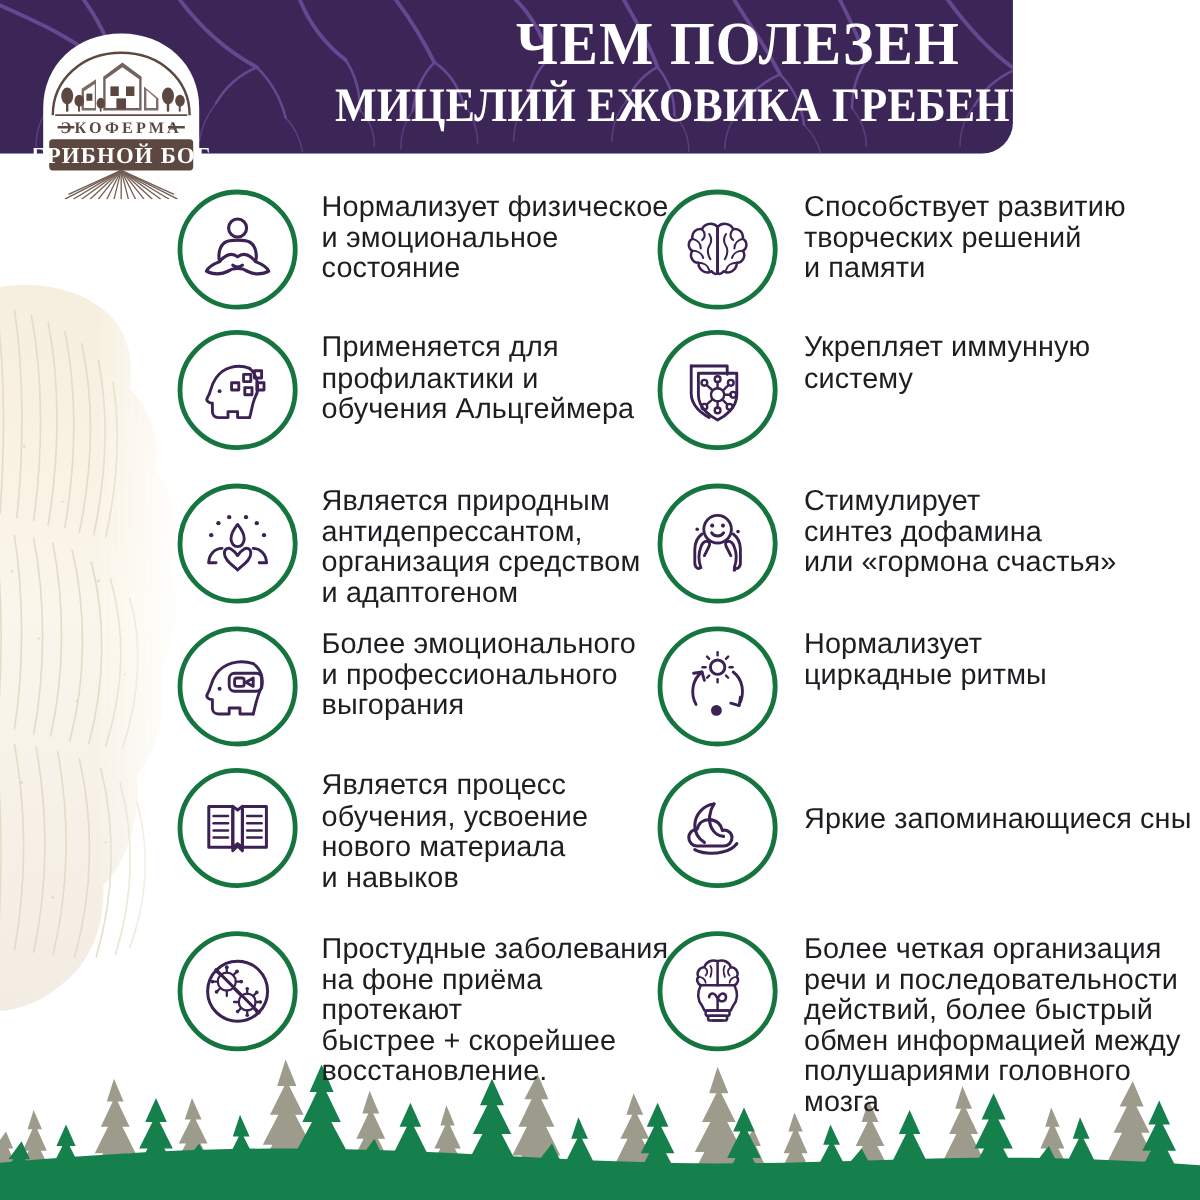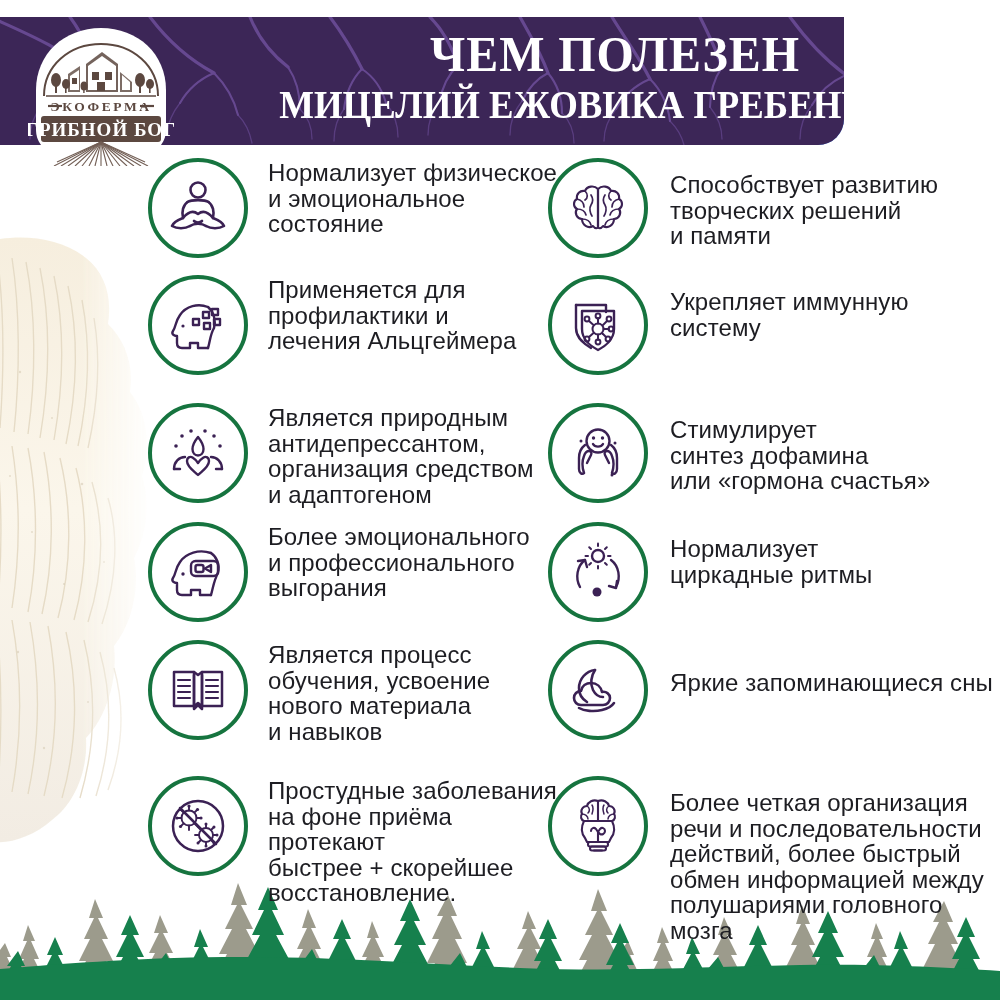--- a/index.html
+++ b/index.html
@@ -4,21 +4,21 @@
 <style>
   html,body{margin:0;padding:0;background:#fff;}
   body{
     width:1000px;height:1000px;position:relative;overflow:hidden;
     font-family:"Liberation Sans","DejaVu Sans",sans-serif;
     background:#ffffff;
   }
 
   
   .banner{
-    position:absolute;left:0;top:17px;width:844px;height:128px;
+    position:absolute;left:0;top:0;width:844px;height:128px;
     background:#3b82f6;
     border-bottom-right-radius:26px;
     overflow:hidden;
     z-index:3;
   }
   .banner .roots{position:absolute;left:0;top:0;width:1000px;height:128px;}
   .banner-title-wrap{
     position:absolute;left:250px;top:6px;width:730px;height:120px;
     text-align:center;z-index:4;
   }
@@ -72,21 +72,21 @@
   .item-text{
     position:absolute;
     font-size:24px;line-height:25.5px;
     color:#1d1d22;
     font-family:"Liberation Sans","DejaVu Sans",sans-serif;
     white-space:pre-line;
     letter-spacing:.1px;
   }
   .col-l .badge{left:0;}
   .col-l .item-text{left:120px;top:2px;width:300px;}
-  .col-r .item-text{left:122px;top:14px;width:330px;}
+  .col-r .item-text{left:122px;top:2px;width:330px;}
 </style>
 </head>
 <body>
 
 <svg class="mushroom" viewBox="0 0 160 640" preserveAspectRatio="none">
   <defs>
     <linearGradient id="mgFade" x1="0" y1="0" x2="1" y2="0">
       <stop offset="0%" stop-color="#ffffff" stop-opacity="1"></stop>
       <stop offset="55%" stop-color="#ffffff" stop-opacity="1"></stop>
       <stop offset="100%" stop-color="#ffffff" stop-opacity="0"></stop>
@@ -346,21 +346,21 @@
         <circle cx="15" cy="31" r="1.6" fill="#3B2154" stroke="none"></circle>
         <rect x="25" y="24" width="6" height="6"></rect>
         <rect x="35" y="17" width="6" height="6"></rect>
         <rect x="44" y="14" width="6" height="6"></rect>
         <rect x="36" y="28" width="6" height="6"></rect>
         <rect x="46" y="24" width="6" height="6"></rect>
       </svg>
     </div>
     <div class="item-text">Применяется для
 профилактики и
-лечения Альцгеймера</div>
+обучения Альцгеймера</div>
   </div>
 
   <div class="item col-l" style="left:148px;top:403px;">
     <div class="badge">
       <svg width="62" height="62" viewBox="0 0 62 62" fill="none" stroke="#3B2154" stroke-width="2.4" stroke-linecap="round" stroke-linejoin="round">
         <path d="M31 15 C35 20 36.5 24 36.5 27 C36.5 31 34 33.5 31 33.5 C28 33.5 25.5 31 25.5 27 C25.5 24 27 20 31 15 Z"></path>
         <circle cx="15" cy="14" r="1.8" fill="#3B2154" stroke="none"></circle>
         <circle cx="24" cy="9" r="1.8" fill="#3B2154" stroke="none"></circle>
         <circle cx="38" cy="9" r="1.8" fill="#3B2154" stroke="none"></circle>
         <circle cx="47" cy="14" r="1.8" fill="#3B2154" stroke="none"></circle>

